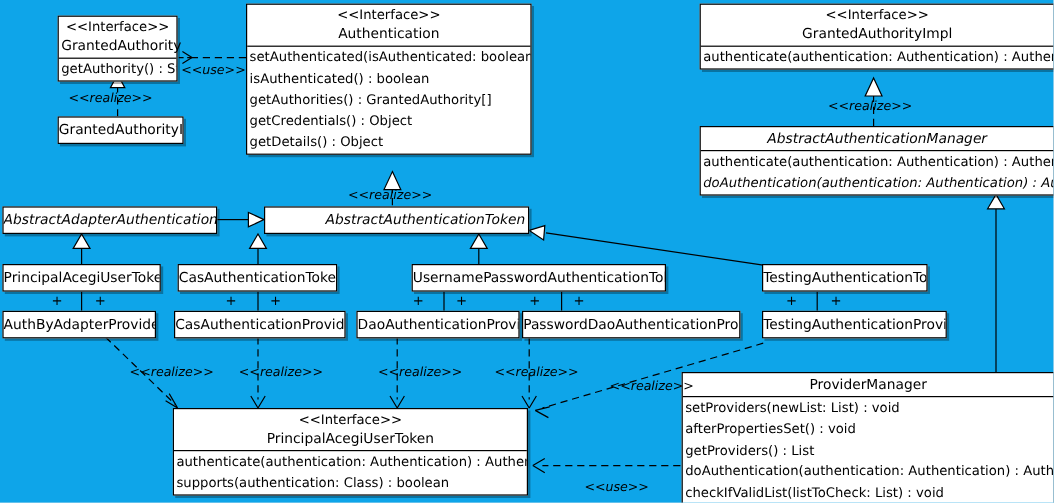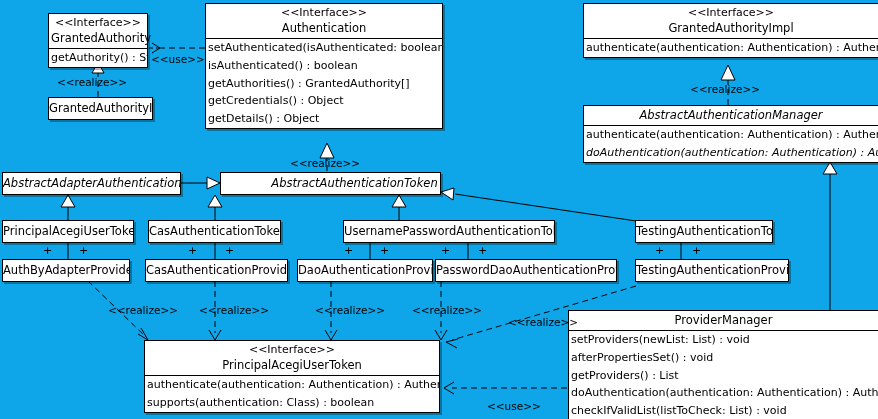--- a/index.html
+++ b/index.html
@@ -73,20 +73,21 @@
     pointer-events: none;
   }
   .edge-label {
     position: absolute;
     font-size: 10.5px;
     line-height: 12px;
     color: #000;
     white-space: nowrap;
     background: transparent;
     z-index: 6;
+    font-style: italic;
   }
   .plus-mark {
     position: absolute;
     font-size: 11px;
     line-height: 11px;
     color: #000;
     z-index: 6;
   }
 </style>
 </head>

